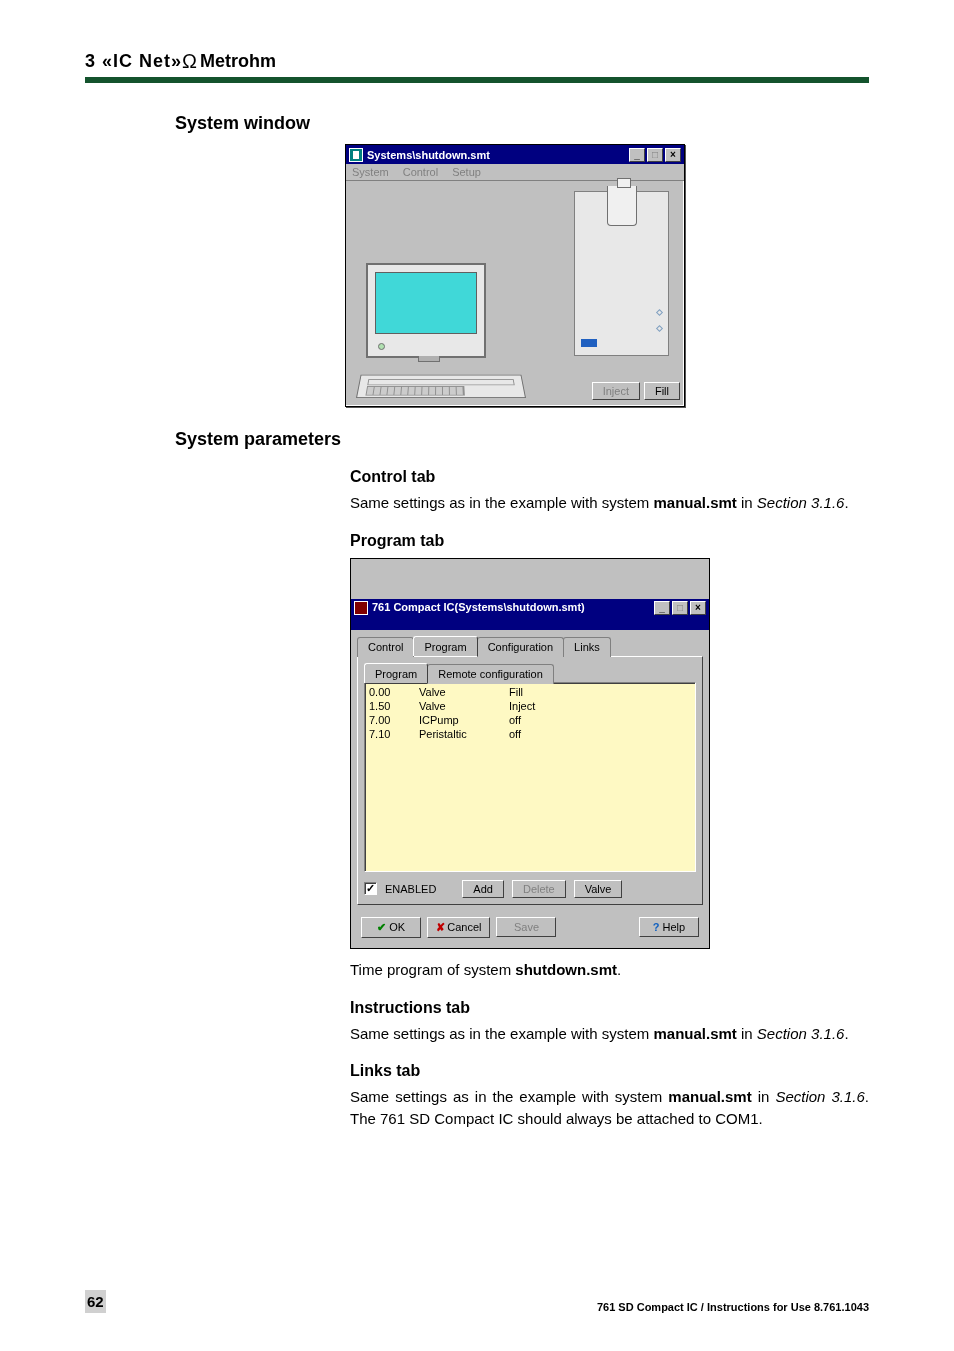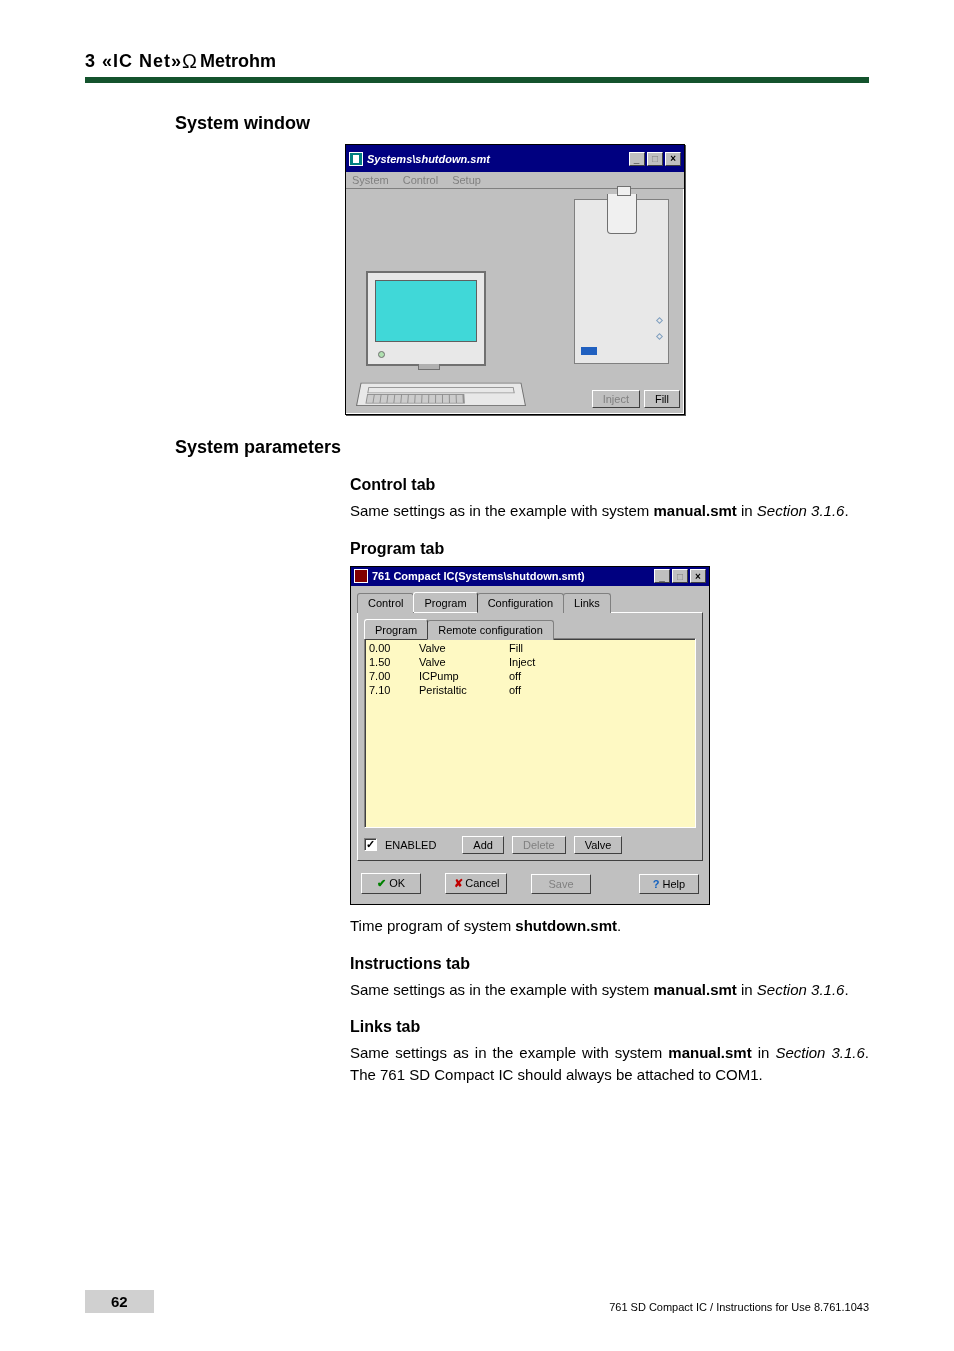--- a/index.html
+++ b/index.html
@@ -76,22 +76,21 @@
     box-shadow: 1px 1px 0 #555, -1px -1px 0 #fff inset;
   }
   .titlebar {
     background: #000080;
     color: #fff;
     display: flex;
     align-items: center;
     padding: 2px 3px;
     font-weight: 700;
     font-size: 11px;
-    height: 27px;
-    font-style: italic;
+    height: 19px;
   }
   .titlebar .appicon {
     width: 14px; height: 14px;
     background: #008080;
     border: 1px solid #fff;
     margin-right: 4px;
     position: relative;
   }
   .titlebar .appicon::after {
     content: "";
@@ -241,23 +240,24 @@
     background: #c0c0c0;
     margin: 8px auto 10px auto;
     font-family: "MS Sans Serif", Tahoma, sans-serif;
     font-size: 11px;
   }
   .titlebar2 {
     background: #000080;
     color:#fff;
     padding:2px 3px;
     display:flex;
-    align-items:center;
+    align-items:flex-start;
     font-weight:700;
-    height:19px;
+    height:31px;
+    margin-top:40px;
   }
   .titlebar2 .sq {
     width:14px; height:14px; background:#800000; margin-right:4px;
     border:1px solid #fff;
   }
   .titlebar2 .t2text { flex:1; font-size:11px; }
   .tabrow {
     display:flex;
     padding: 6px 6px 0 6px;
     gap:0;
@@ -316,43 +316,43 @@
   .chk {
     width:13px; height:13px; background:#fff;
     border:1px solid #808080;
     border-right-color:#fff; border-bottom-color:#fff;
     box-shadow: inset 1px 1px 0 #404040;
     display:flex; align-items:center; justify-content:center;
     font-size:11px; font-weight:700;
   }
   .dlg-bottom {
     display:flex;
-    gap:24px;
+    gap:6px;
     padding:6px 10px 10px 10px;
-    align-items:flex-end;
+    align-items:flex-start;
   }
   .dlg-bottom .btn3d { min-width:60px; text-align:center; padding:3px 8px; }
   .ok-check { color:#008000; font-weight:700; margin-right:3px; }
   .x-red { color:#c00000; font-weight:700; margin-right:2px; }
   .q-blue { color:#1060c0; font-weight:700; margin-right:3px; }
 
   
   .footer {
     position:absolute;
     bottom:38px; left:85px; right:85px;
     display:flex; justify-content:space-between; align-items:flex-end;
     font-size:11px;
   }
   .page-num {
     background:#d0d0d0;
-    padding:3px 26px;
+    padding:3px 2px;
     font-weight:700;
     font-size:15px;
   }
-  .footer-right { font-size:11px; font-weight:400; }
+  .footer-right { font-size:11px; font-weight:700; }
 
   .indent { padding-left: 90px; }
 </style>
 </head>
 <body>
 
 <div class="page">
   <div class="header-row">
     <div class="header-left">
       <span>3 «IC Net»</span>

